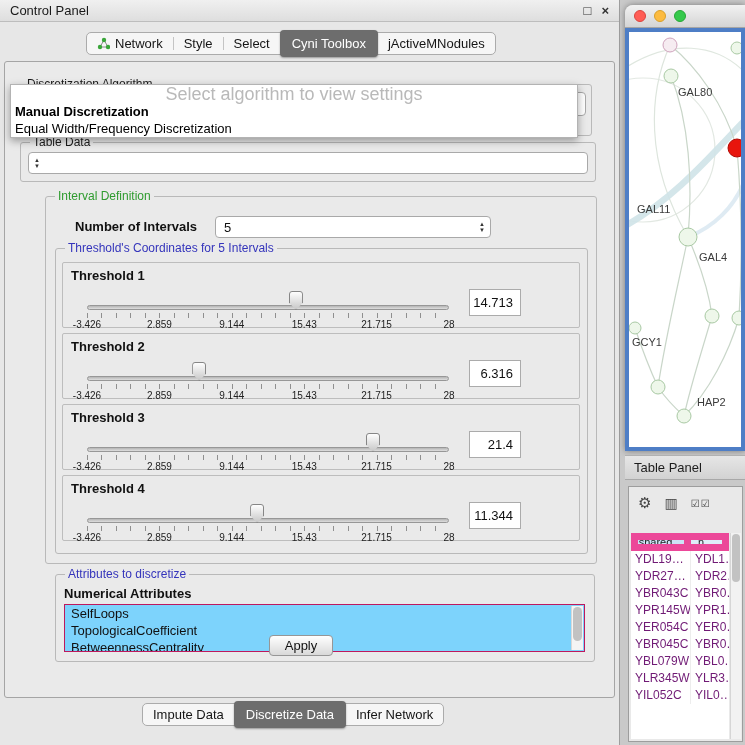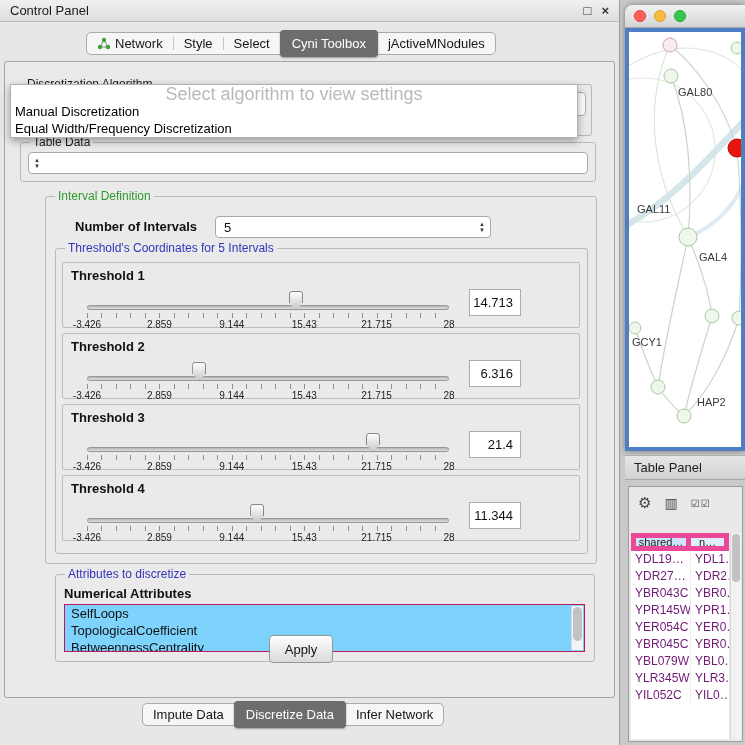--- a/index.html
+++ b/index.html
@@ -28,21 +28,21 @@
 
   
   .combo{position:absolute;display:flex;align-items:center;background:#fff;border:1px solid #a9a9a9;border-radius:4px;font-size:13px;color:#111}
   .combo-text{flex:1;padding:0 8px;white-space:nowrap;overflow:hidden}
   .stepper{display:flex;flex-direction:column;justify-content:center;line-height:6px;font-size:6px;color:#333;padding:0 5px}
 
   
   .dd{position:absolute;background:#fff;border:1px solid #b3b3b3;box-shadow:0 3px 8px rgba(0,0,0,.35);z-index:9;padding-top:1px}
   .dd-ph{text-align:center;color:#b9b9b9;font-size:18px;height:17px;line-height:17px}
   .dd-opt{font-size:13px;padding:0 4px;height:17px;line-height:17px;color:#000}
-  .bold{font-weight:normal}
+  .bold{font-weight:bold}
   .blabel{position:absolute;font-size:13px;font-weight:bold;color:#111;white-space:nowrap}
 
   
   .thr{position:absolute;left:62px;width:518px;height:66px;border:1px solid #bdbdbd;border-radius:2px;background:#eaeaea}
   .thr-label{position:absolute;left:8px;top:5px;font-size:13px;font-weight:bold;color:#111}
   .slider{position:absolute;left:24px;top:26px;width:362px;height:38px}
   .track{position:absolute;left:0;right:0;top:16px;height:5px;background:linear-gradient(#b5b5b5,#dedede);border:1px solid #979797;border-radius:3px}
   .thumb{position:absolute;top:2px;width:14px;height:19px;background:linear-gradient(#fefefe,#c8c8c8);border:1px solid #868686;border-radius:3px;clip-path:polygon(0 0,100% 0,100% 60%,50% 100%,0 60%);z-index:2}
   .ticks{position:absolute;left:0;right:0;top:24px;height:5px;background-image:repeating-linear-gradient(to right,#8f8f8f 0,#8f8f8f 1px,transparent 1px,transparent 14.48px)}
   .ticklabels{position:absolute;left:0;right:0;top:30px;height:12px;font-size:10px;color:#222}
@@ -70,21 +70,21 @@
 
   
   .tph{position:absolute;left:625px;top:455px;width:120px;height:25px;background:linear-gradient(#e6e6e6,#d2d2d2);border-top:1px solid #b1b1b1;border-bottom:1px solid #a8a8a8;display:flex;align-items:center;padding-left:9px;font-size:13px;color:#1d1d1d}
   .tpwin{position:absolute;left:628px;top:486px;width:115px;height:256px;background:#e9e9e9;border:1px solid #9d9d9d;overflow:hidden}
   .tp-tools{position:absolute;left:0;top:0;right:0;height:32px;display:flex;align-items:center;gap:13px;padding-left:9px;color:#444}
   .tool-gear{font-size:15px}
   .tool-cols{font-size:14px}
   .tool-checks{font-size:10px;letter-spacing:1px}
   .tp-table{position:absolute;left:2px;top:46px;right:13px;bottom:2px;background:#fff;overflow:hidden}
   .tp-hrow{display:flex;height:18px;font-size:11px;color:#222}
-  .tp-hcell{display:flex;align-items:center;justify-content:center;border:5px solid #ec4899;overflow:hidden;white-space:nowrap}
+  .tp-hcell{display:flex;align-items:center;justify-content:center;border:7px solid #ec4899;overflow:hidden;white-space:nowrap}
   .tp-hcell.c1{width:60px;background:var(--table-header,#cde3f6)}
   .tp-hcell.c2{flex:1;background:#dfedf9;border-left:none}
   .tp-row{display:flex;height:17px;font-size:12px;color:#701a75}
   .tp-cell{overflow:hidden;white-space:nowrap;line-height:17px;padding:0 4px}
   .tp-cell.c1{width:60px;border-right:1px solid #ededed}
   .tp-cell.c2{flex:1}
   .tp-scroll{position:absolute;top:46px;right:1px;bottom:2px;width:11px;background:#f2f2f2;border-left:1px solid #d6d6d6}
   .tp-scroll .vthumb{height:48px;width:8px}
 </style>
 </head>
@@ -244,21 +244,21 @@
     <span class="blabel" style="left:64px;top:586px">Numerical Attributes</span>
     <div class="listbox" style="left:64px;top:604px;width:521px;height:48px">
       <div class="litem">SelfLoops</div>
       <div class="litem">TopologicalCoefficient</div>
       <div class="litem">BetweennessCentrality</div>
       <div class="vscroll">
           <div class="vthumb"></div>
         </div>
     </div>
 
-    <button class="btn" style="left:269px;top:635px;width:64px;height:28px">Apply</button>
+    <button class="btn" style="left:269px;top:635px;width:64px;height:21px">Apply</button>
 
     <nav class="tabbar" style="left:142px;top:703px">
       <div class="tab">
           <span>Impute Data</span>
         </div>
       <div class="tab sel">
           <span>Discretize Data</span>
         </div>
       <div class="tab">
           <span>Infer Network</span>

